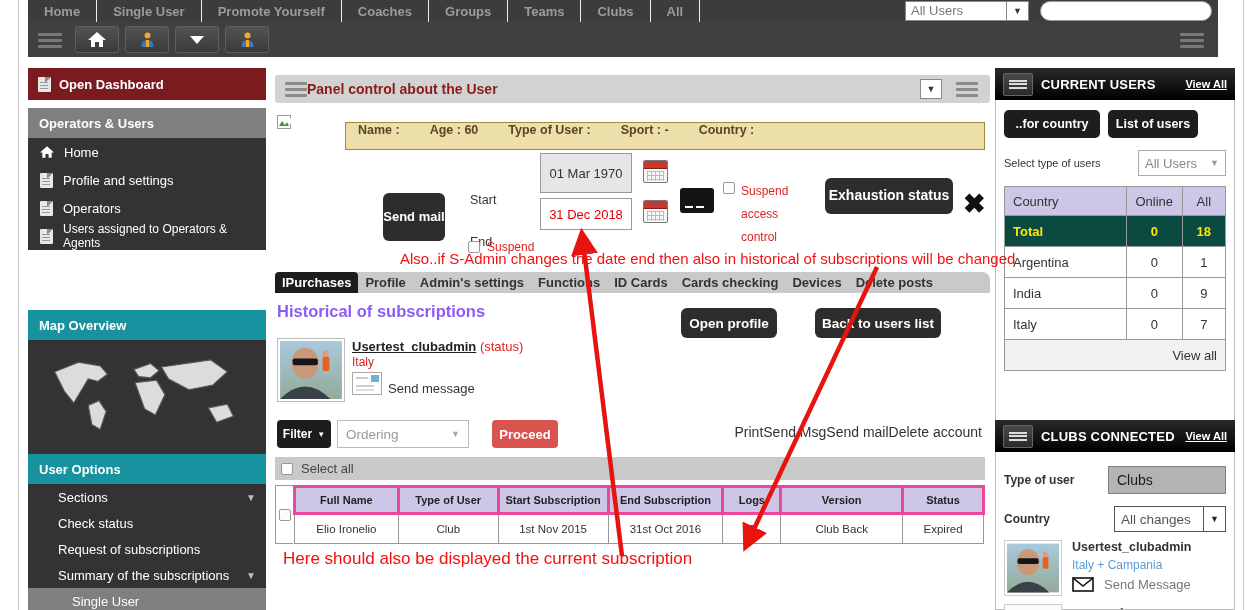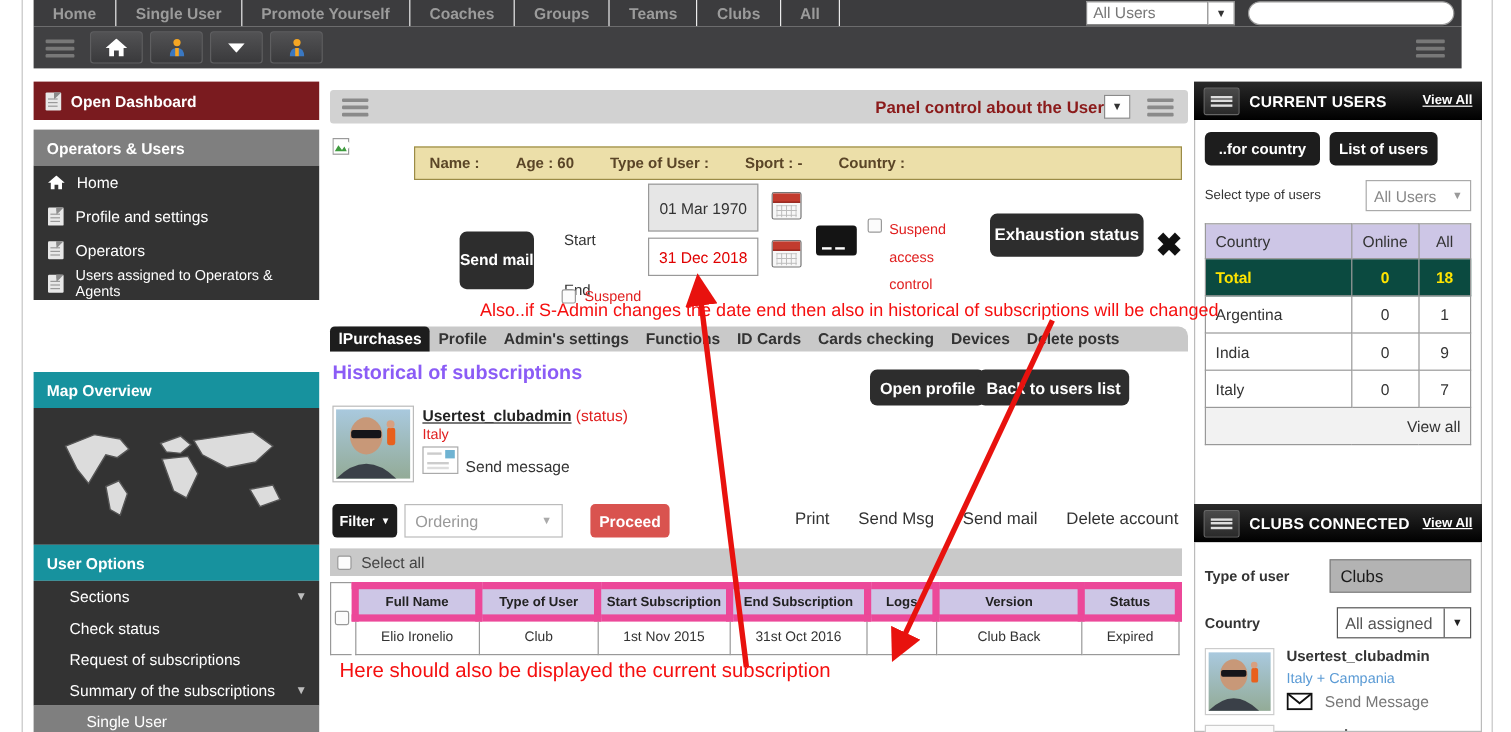--- a/index.html
+++ b/index.html
@@ -39,24 +39,24 @@
   .sb-sub { position:absolute; left:0; right:0; background:#7f7f7f; }
   .sb-subitem { height:27px; display:flex; align-items:center; color:#fff; font-size:13px; padding-left:44px; cursor:pointer; }
   .sb-map { position:absolute; left:0; right:0; top:280px; height:114px; background:#333; display:flex; align-items:center; justify-content:center; }
   .doc-ic { width:13px; height:15px; background:#e8e8e8; position:relative; border-radius:1px; flex:0 0 auto; }
   .doc-ic:before { content:""; position:absolute; right:0; top:0; border:3px solid #8a8a8a; border-color:#8a8a8a transparent transparent #8a8a8a; }
   .doc-ic:after { content:""; position:absolute; left:2px; top:5px; width:8px; height:1.5px; background:#9a9a9a; box-shadow:0 3px 0 #9a9a9a, 0 6px 0 #9a9a9a; }
 
   
   .main { position:absolute; left:275px; top:60px; width:715px; height:550px; }
   .panel-hd { position:absolute; top:15px; left:0; right:0; height:28px; background:#d2d2d2; border-radius:3px; display:flex; align-items:center; }
-  .panel-hd .title { flex:1; text-align:right; color:#8b1b1b; font-weight:bold; font-size:14px; }
+  .panel-hd .title { flex:1; text-align:left; color:#8b1b1b; font-weight:bold; font-size:14px; }
   .ph-burger i { background:#8a8a8a !important; width:22px; }
   .ph-dd { width:22px; height:20px; background:#fff; border:1px solid #8a8a8a; display:flex; align-items:center; justify-content:center; font-size:9px; color:#333; margin-right:14px; cursor:pointer; }
-  .info-bar { position:absolute; left:70px; top:62px; width:640px; height:28px; background:#ecdfa9; border:1px solid #9b8b46; display:flex; align-items:center; gap:30px; padding-left:12px; font-size:12.5px; font-weight:bold; color:#5a4527; }
+  .info-bar { position:absolute; left:70px; top:62px; width:640px; height:28px; background:#ecdfa9; border:1px solid #9b8b46; display:flex; align-items:flex-start; gap:30px; padding-left:12px; font-size:12.5px; font-weight:bold; color:#5a4527; }
   .dark-btn { background:#2d2d2d; color:#fff; font-weight:bold; border:none; border-radius:6px; cursor:pointer; font-family:inherit; text-align:center; }
   .send-mail { position:absolute; left:108px; top:133px; width:62px; height:48px; font-size:13px; line-height:1.3; }
   .fld-label { position:absolute; font-size:12.5px; color:#333;margin-top:28px; }
   .inp { position:absolute; border:1px solid #999; text-align:center; font-size:13px; display:flex; align-items:center; justify-content:center; }
   .inp-start { left:265px; top:93px; width:92px; height:40px; background:#e6e6e6; color:#333; }
   .inp-end { left:265px; top:138px; width:92px; height:32px; background:#fff; color:#e00000; }
   .cal { position:absolute; width:25px; height:23px; border:1px solid #777; border-radius:2px; background:#f7f7f7; overflow:hidden; cursor:pointer; }
   .cal:before { content:""; display:block; height:7px; background:#c23b2e; border-bottom:1px solid #8d2018; }
   .cal .grid { display:block; margin:2px auto 0; width:17px; height:10px;
      background:linear-gradient(#bbb 1px, transparent 1px), linear-gradient(90deg,#bbb 1px, transparent 1px);
@@ -66,41 +66,41 @@
   .cbx { width:12px; height:12px; border:1px solid #999; background:#fcfcfc; border-radius:2px; display:inline-block; cursor:pointer; }
   .red-sm { color:#e02020; font-size:12px; }
   .suspend-access { position:absolute; left:466px; top:120px; width:60px; line-height:1.9; }
   .exhaust { position:absolute; left:550px; top:118px; width:128px; height:36px; font-size:14px; line-height:1.4; }
   .close-x { position:absolute; left:688px; top:128px; font-size:27px; font-weight:bold; color:#111; cursor:pointer; }
 
   .tabs { position:absolute; left:0; top:212px; right:0; height:21px; background:#c9c9c9; border-radius:8px 8px 0 0; display:flex; align-items:stretch; }
   .tab { padding:0 7px; display:flex; align-items:center; font-size:13px; font-weight:600; color:#333; cursor:pointer; }
   .tab.active { background:#1d1d1d; color:#fff; border-radius:4px 4px 0 0; }
   .hist-hd { position:absolute; left:2px; top:242px; color:#8b5cf6; font-weight:bold; font-size:16.5px; }
-  .open-profile { position:absolute; left:450px; top:248px; width:96px; height:30px; font-size:13.5px; }
+  .open-profile { position:absolute; left:406px; top:248px; width:96px; height:30px; font-size:13.5px; }
   .back-users { position:absolute; left:540px; top:248px; width:126px; height:30px; font-size:13.5px; }
   .avatar-lg { position:absolute; left:2px; top:278px; width:68px; height:64px; border:1px solid #bbb; background:#fff; padding:2px; }
   .uname { position:absolute; left:77px; top:279px; font-size:13px; }
   .uname b { text-decoration:underline; color:#222; }
   .msg-ic { position:absolute; left:77px; top:312px; width:30px; height:23px; background:#fff; border:1px solid #aaa; }
   .msg-ic .stamp { position:absolute; right:2px; top:2px; width:8px; height:7px; background:#6fb3d2; }
   .msg-ic .l1 { position:absolute; left:3px; top:4px; width:12px; height:2px; background:#ccc; }
   .msg-ic .l2 { position:absolute; left:3px; top:12px; width:18px; height:2px; background:#ccc; box-shadow:0 4px 0 #ddd; }
   .send-msg-lbl { position:absolute; left:113px; top:321px; font-size:13px; color:#333; }
 
   .filter-btn { position:absolute; left:2px; top:360px; width:54px; height:28px; background:#1d1d1d; color:#fff; border-radius:4px; font-size:12px; font-weight:bold; display:flex; align-items:center; justify-content:center; gap:5px; cursor:pointer; }
   .ordering { position:absolute; left:62px; top:360px; width:132px; height:28px; border:1px solid #bbb; background:#fff; color:#999; font-size:13.5px; display:flex; align-items:center; padding:0 8px; justify-content:space-between; cursor:pointer; }
   .proceed { position:absolute; left:217px; top:360px; width:66px; height:28px; background:#d9534f; border-radius:4px; font-size:13px; }
-  .act-links { position:absolute; right:8px; top:364px; display:flex; gap:24px; font-size:14px; color:#333; }
+  .act-links { position:absolute; right:8px; top:364px; display:flex; font-size:14px; color:#333; }
   .act-links span { cursor:pointer; }
   .selall { position:absolute; left:0; top:397px; right:5px; height:23px; background:#c9c9c9; display:flex; align-items:center; gap:8px; padding-left:6px; font-size:13px; color:#444; }
   .tbl-wrap { position:absolute; left:0; top:425px; right:5px; display:flex; }
   .cbx-col { width:18px; border:1px solid #999; border-right:none; display:flex; align-items:center; justify-content:center; background:#fff; }
   table.subs { border-collapse:collapse; width:692px; }
-  table.subs th { background:#cdc6e6; border:6px solid #ec4899; font-size:11px; color:#222; height:27px; font-weight:bold; }
+  table.subs th { background:#cdc6e6; border:3px solid #ec4899; font-size:11px; color:#222; height:27px; font-weight:bold; }
   table.subs td { background:#fff; border:1px solid #999; font-size:11.5px; color:#333; height:30px; text-align:center; }
 
   
   .note { position:absolute; color:#f50f0f; white-space:nowrap; z-index:60; }
   .note-top { left:400px; top:250px; font-size:15px; }
   .note-bottom { left:283px; top:549px; font-size:17px; }
   .arrows { position:absolute; left:0; top:0; width:1259px; height:610px; z-index:55; pointer-events:none; }
 
   
   .rightbar { position:absolute; left:995px; top:60px; width:240px; height:550px; }
@@ -483,21 +483,21 @@
       <span class="va">View All</span>
     </div>
     <div class="rp-body" style="top:392px;height:158px;padding:14px 8px 0">
       <div class="cc-row">
         <span class="cc-lbl">Type of user</span>
         <div class="clubs-box">Clubs</div>
       </div>
       <div class="cc-row" style="margin-top:12px">
         <span class="cc-lbl">Country</span>
         <div class="cc-select">
-          <span class="v">All assigned</span>
+          <span class="v">All changes</span>
           <span class="b">▼</span>
         </div>
       </div>
       <div class="member">
         <div class="avatar-sm">
           <svg width="52" height="50" viewBox="0 0 64 60">
             <rect width="64" height="60" fill="url(#bg1)"></rect>
             <rect x="44" y="16" width="7" height="15" rx="2" fill="#e8601c"></rect>
               <circle cx="47" cy="13" r="3.4" fill="#d8a080"></circle>
             <ellipse cx="26" cy="23" rx="14" ry="16" fill="#c89878"></ellipse>

